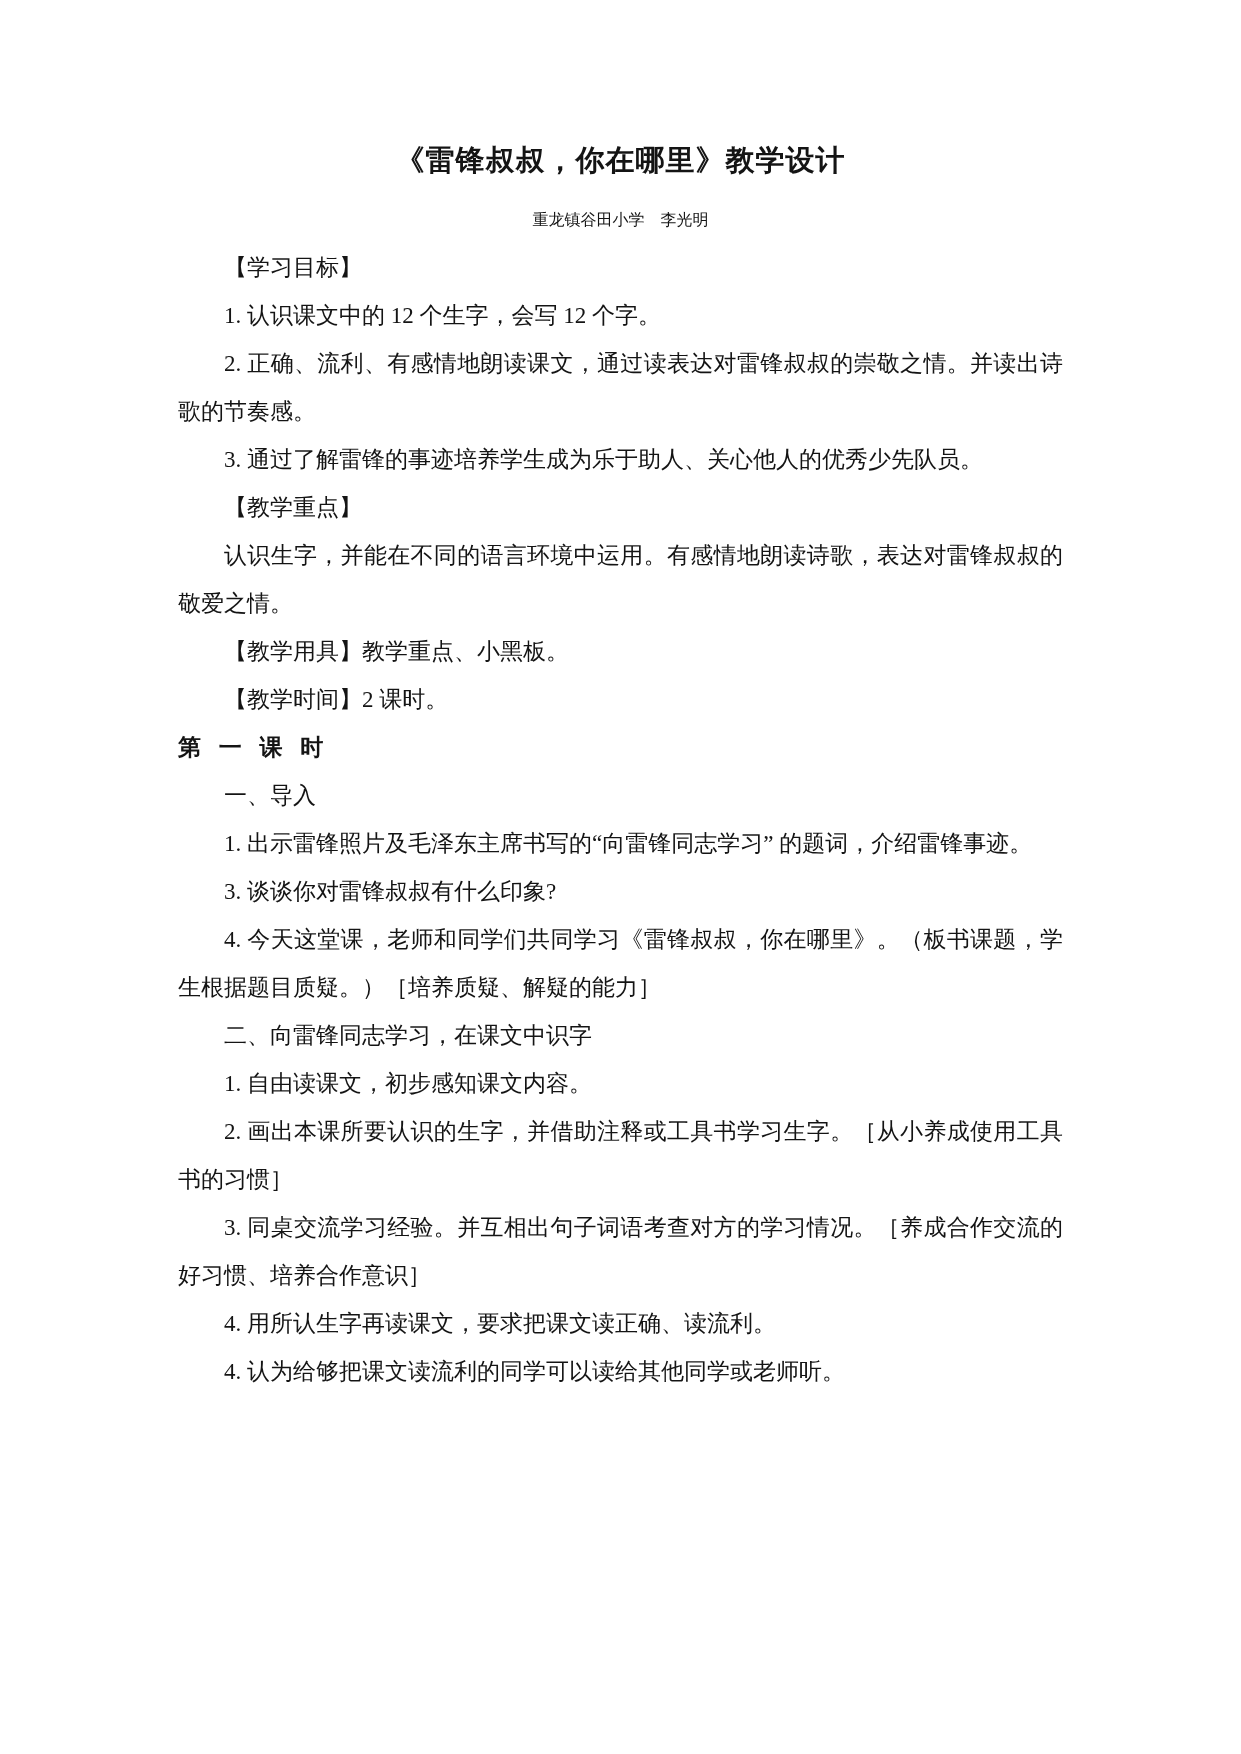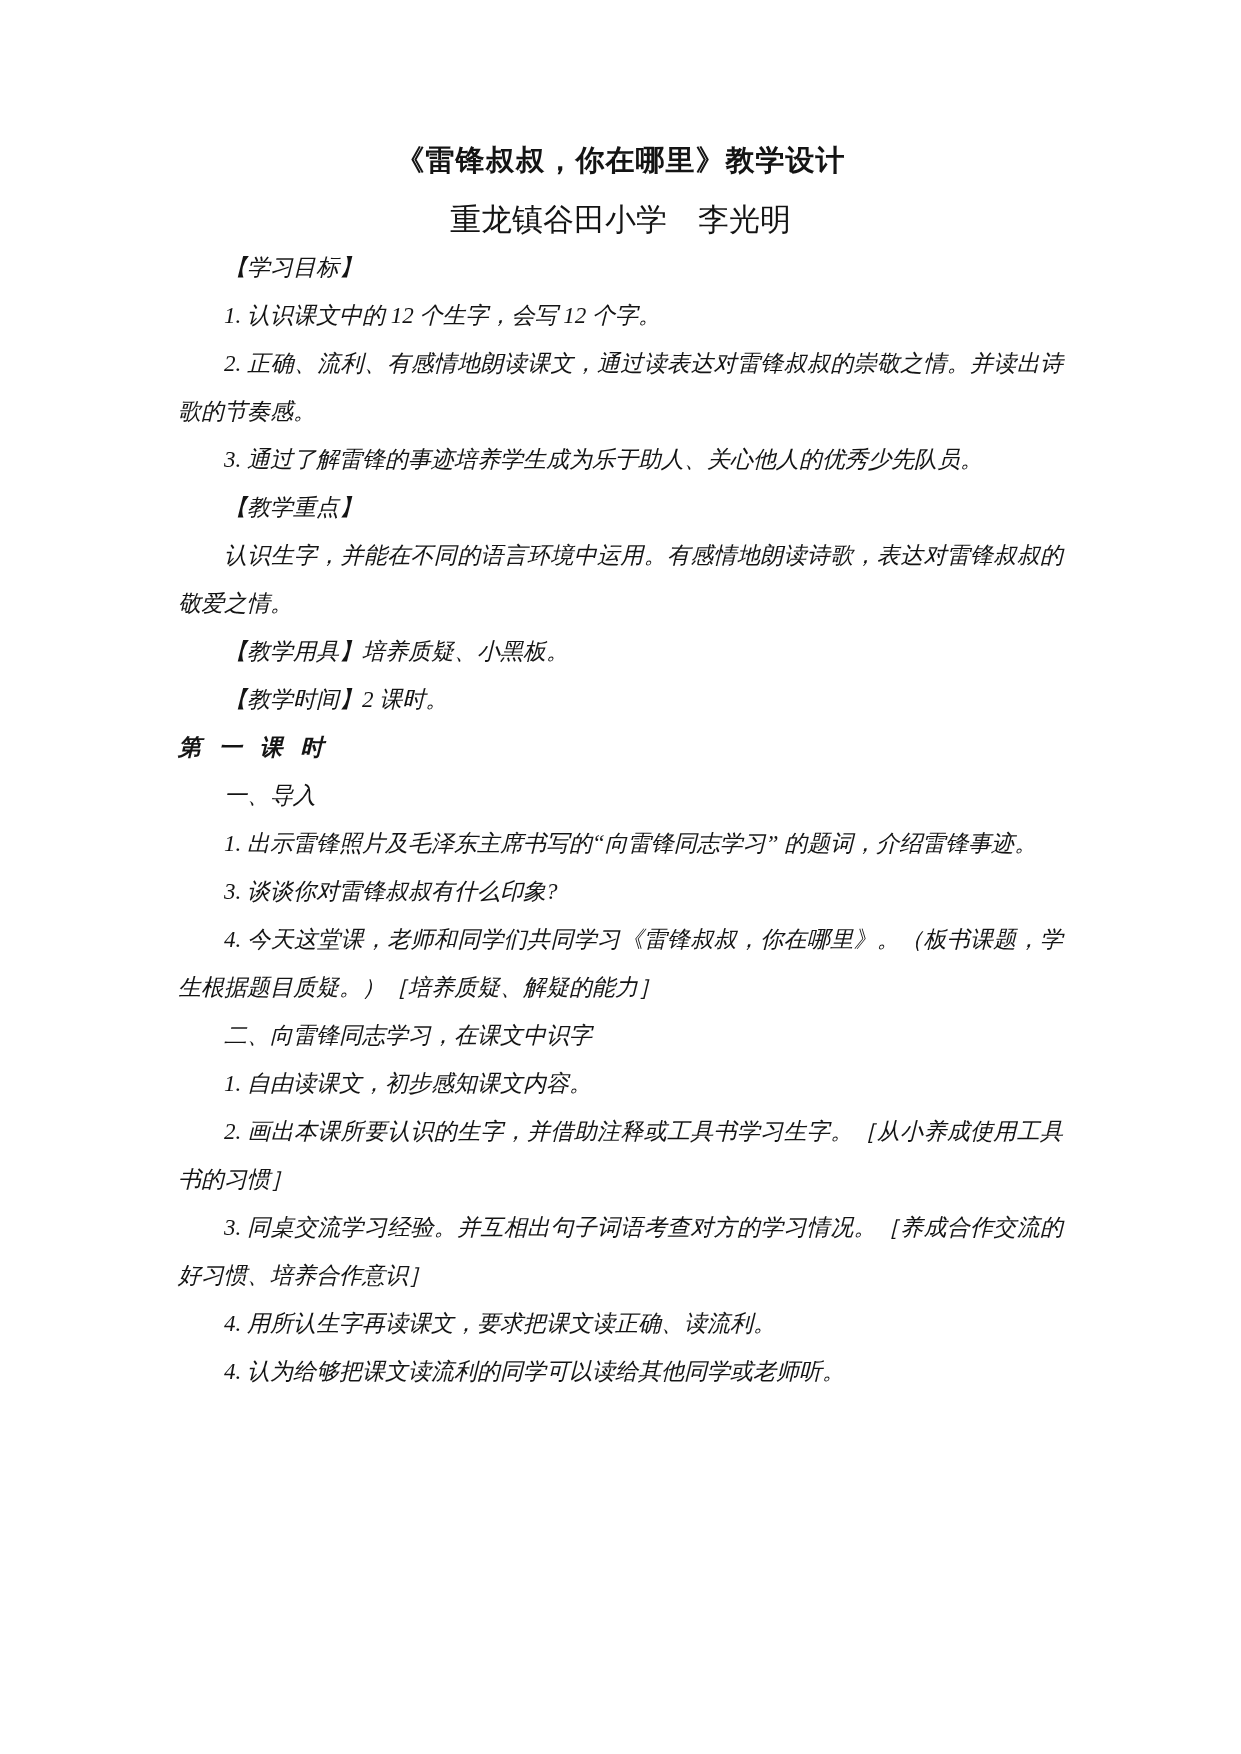--- a/index.html
+++ b/index.html
@@ -23,54 +23,53 @@
   }
   .doc-title {
     margin: 0 0 14px 0;
     font-size: 29px;
     line-height: 44px;
     font-weight: 700;
     text-align: center;
     letter-spacing: 1px;
   }
   .byline {
-    font-size: 31px;
+    font-size: 16px;
     line-height: 48px;
     text-align: center;
     margin: 0;
   }
   .para {
     margin: 0;
     font-size: 23px;
     line-height: 48px;
     text-indent: 2em;
     text-align: justify;
     word-break: break-all;
-    font-style: italic;
   }
   .para.center-heading {
     text-indent: 0;
     font-weight: 700;
     letter-spacing: 6px;
   }
 </style>
 </head>
 <body>
 
 <div class="page">
   <h1 class="doc-title">《雷锋叔叔，你在哪里》教学设计</h1>
   <p class="byline">重龙镇谷田小学　李光明</p>
   <div id="paragraphs">
       <p class="para body">【学习目标】</p>
       <p class="para body">1.  认识课文中的 12 个生字，会写 12 个字。</p>
       <p class="para body">2.  正确、流利、有感情地朗读课文，通过读表达对雷锋叔叔的崇敬之情。并读出诗歌的节奏感。</p>
       <p class="para body">3. 通过了解雷锋的事迹培养学生成为乐于助人、关心他人的优秀少先队员。</p>
       <p class="para body">【教学重点】</p>
       <p class="para body">认识生字，并能在不同的语言环境中运用。有感情地朗读诗歌，表达对雷锋叔叔的敬爱之情。</p>
-      <p class="para body">【教学用具】培养质疑、小黑板。</p>
+      <p class="para body">【教学用具】教学重点、小黑板。</p>
       <p class="para body">【教学时间】2 课时。</p>
       <p class="para center-heading">第 一 课 时</p>
       <p class="para body">一、导入</p>
       <p class="para body">1.  出示雷锋照片及毛泽东主席书写的“向雷锋同志学习”  的题词，介绍雷锋事迹。</p>
       <p class="para body">3.  谈谈你对雷锋叔叔有什么印象?</p>
       <p class="para body">4.  今天这堂课，老师和同学们共同学习《雷锋叔叔，你在哪里》。（板书课题，学生根据题目质疑。）［培养质疑、解疑的能力］</p>
       <p class="para body">二、向雷锋同志学习，在课文中识字</p>
       <p class="para body">1.  自由读课文，初步感知课文内容。</p>
       <p class="para body">2. 画出本课所要认识的生字，并借助注释或工具书学习生字。［从小养成使用工具书的习惯］</p>
       <p class="para body">3. 同桌交流学习经验。并互相出句子词语考查对方的学习情况。［养成合作交流的好习惯、培养合作意识］</p>

